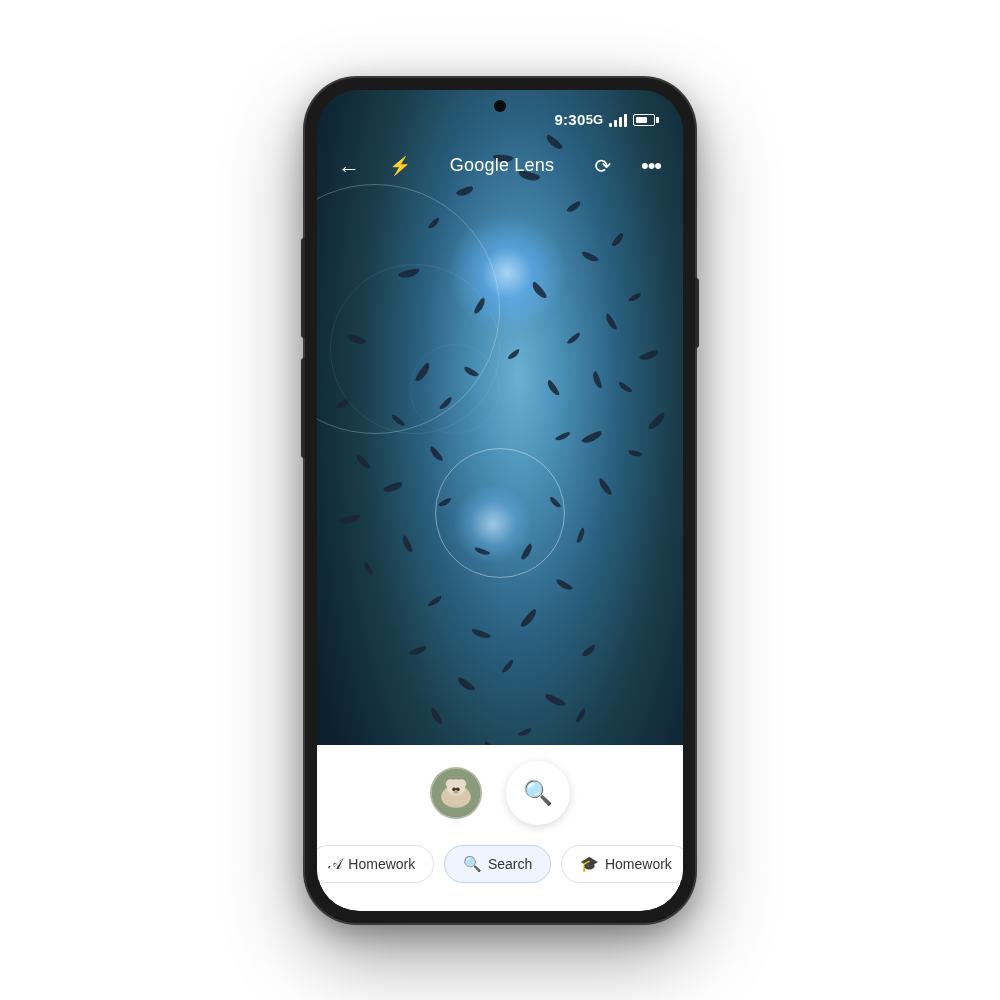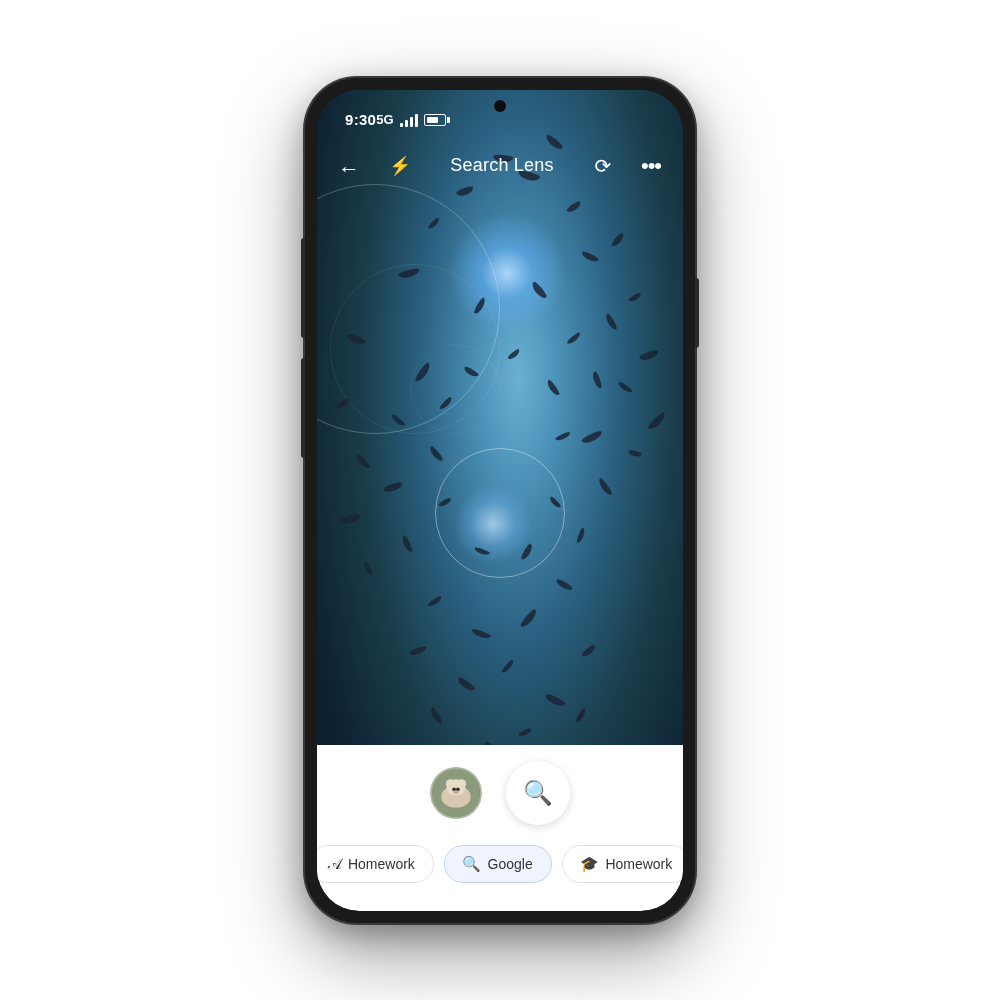--- a/index.html
+++ b/index.html
@@ -136,21 +136,21 @@
 
     
     .status-bar {
       position: absolute;
       top: 0;
       left: 0;
       right: 0;
       height: 48px;
       display: flex;
       align-items: center;
-      justify-content: flex-start;
+      justify-content: flex-end;
       padding: 12px 28px 0;
       z-index: 20;
     }
 
     .status-time {
       color: #ffffff;
       font-size: 15px;
       font-weight: 600;
       letter-spacing: 0.3px;
     }
@@ -476,21 +476,21 @@
           <div class="battery-fill"></div>
         </div>
       </div>
     </div>
 
     <div class="app-toolbar">
       <div class="toolbar-left">
         <span class="toolbar-icon">←</span>
         <span class="toolbar-icon" style="font-size:18px;">⚡</span>
       </div>
-      <span class="toolbar-title">Search Lens</span>
+      <span class="toolbar-title">Google Lens</span>
       <div class="toolbar-right">
         <span class="toolbar-icon" style="font-size:20px;">⟳</span>
         <span class="toolbar-icon" style="font-size:22px;letter-spacing:-1px;">•••</span>
       </div>
     </div>
 
     <div class="bottom-controls">
 
       <div class="camera-controls-row">
         <div class="thumbnail-btn">
@@ -513,21 +513,21 @@
         </button>
       </div>
 
       <div class="action-tabs">
         <button class="action-tab">
           <span class="action-tab-icon">𝒜</span>
           <span>Homework</span>
         </button>
         <button class="action-tab active">
           <span class="action-tab-icon">🔍</span>
-          <span>Google</span>
+          <span>Search</span>
         </button>
         <button class="action-tab">
           <span class="action-tab-icon">🎓</span>
           <span>Homework</span>
         </button>
       </div>
 
     </div>
 
     <div class="home-indicator"></div>

